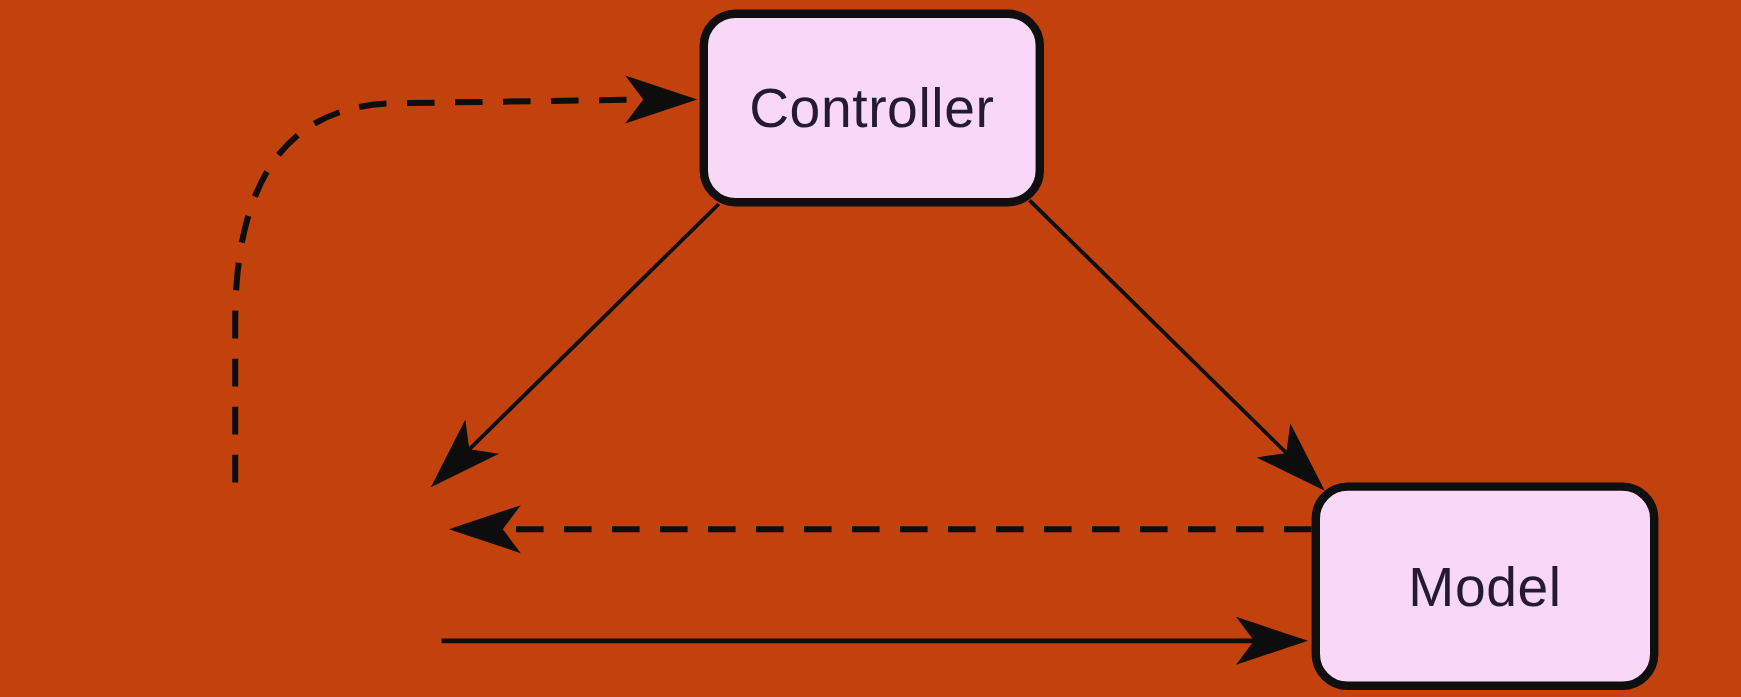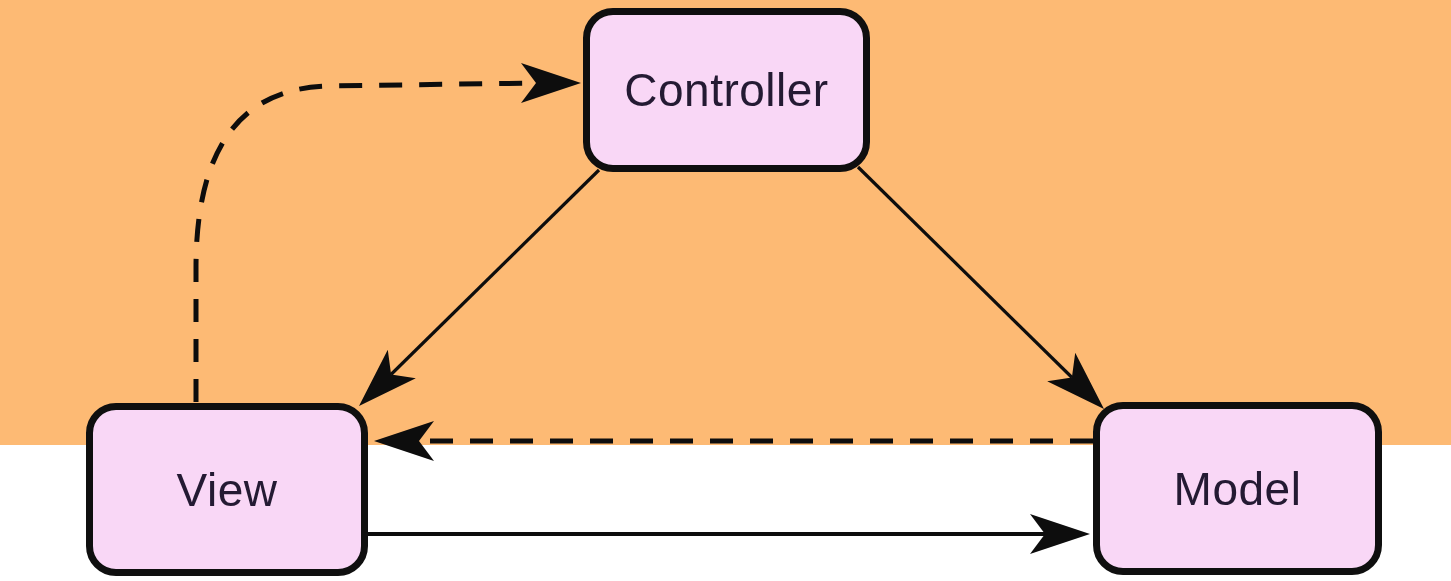--- a/index.html
+++ b/index.html
@@ -7,22 +7,22 @@
     padding: 0;
     background: #ffffff;
     width: 1451px;
     height: 581px;
     overflow: hidden;
     font-family: "Liberation Sans", sans-serif;
   }
   .stage {
     position: relative;
     width: 1451px;
-    height: 445px;
-    background: #fdba74;
+    height: 581px;
+    background: #c2410c;
   }
   svg.edges {
     position: absolute;
     left: 0; top: 0;
     width: 1451px; height: 581px;
   }
   .line {
     fill: none;
     stroke: #0d0d0d;
   }
@@ -85,21 +85,18 @@
     <g>
       <path class="line solid-med" d="M368,534 L1045,534"></path>
       <path class="head" transform="translate(1090,534)" d="M0,0 L-60,-20 L-45,0 L-60,20 Z"></path>
     </g>
   </svg>
 
   <div class="node node-controller">
     <span>Controller</span>
   </div>
 
-  <div class="node node-view">
-    <span>View</span>
-  </div>
 
   <div class="node node-model">
     <span>Model</span>
   </div>
 
 </div>
 
 </body></html>

